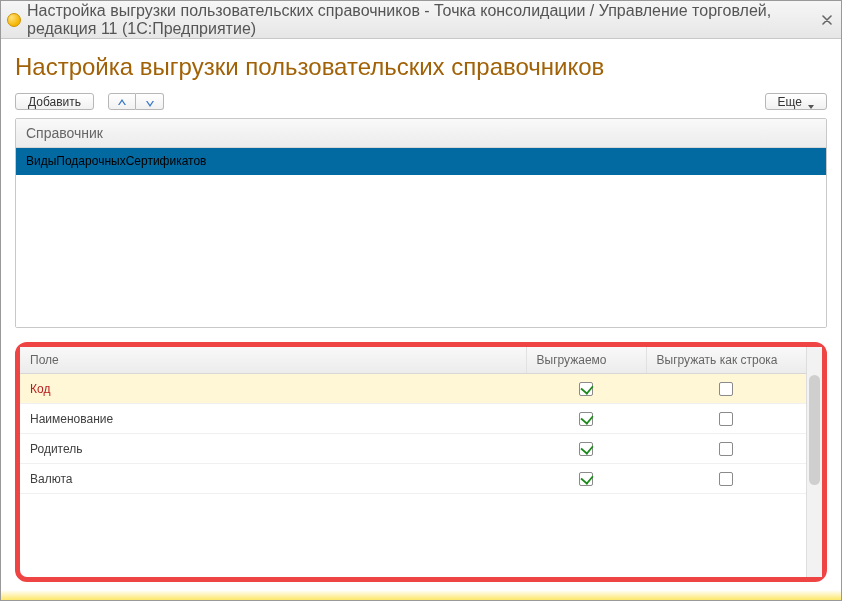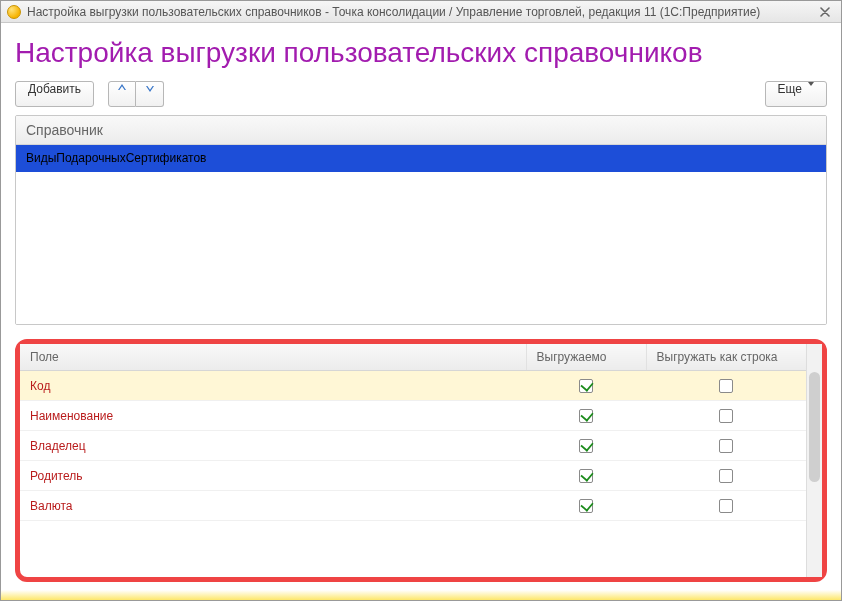--- a/index.html
+++ b/index.html
@@ -14,28 +14,28 @@
   }
   .window {
     width: 842px;
     height: 601px;
     border: 1px solid #999;
     display: flex;
     flex-direction: column;
     background: #fff;
   }
   .titlebar {
-    height: 22px;
+    height: 38px;
     background: linear-gradient(#f6f6f6, #e6e6e6);
     border-bottom: 1px solid #c8c8c8;
     display: flex;
     align-items: center;
     padding: 0 6px;
     color: #555;
-    font-size: 12px;
+    font-size: 16px;
   }
   .titlebar .app-icon {
     width: 14px; height: 14px;
     border-radius: 50%;
     background: radial-gradient(circle at 30% 30%, #ffe27a, #f6b300 70%);
     border: 1px solid #c99200;
     margin-right: 6px;
     flex-shrink: 0;
   }
   .titlebar .spacer { flex: 1; }
@@ -45,39 +45,39 @@
     color: #666;
     cursor: pointer;
   }
   .content {
     flex: 1;
     padding: 10px 14px 8px 14px;
     display: flex;
     flex-direction: column;
   }
   h1.page-title {
-    font-size: 28px;
+    font-size: 24px;
     font-weight: normal;
     margin: 4px 0 12px 0;
-    color: #a21caf;
+    color: #a16207;
   }
   .toolbar {
     display: flex;
     align-items: center;
     margin-bottom: 8px;
   }
   .btn {
-    height: 26px;
+    height: 17px;
     border: 1px solid #b7b7b7;
     border-radius: 3px;
     background: linear-gradient(#ffffff, #f1f1f1);
     color: #333;
     padding: 0 12px;
     display: inline-flex;
-    align-items: flex-start;
+    align-items: flex-end;
     justify-content: center;
     cursor: pointer;
     font-size: 12px;
   }
   .btn.icon-only { padding: 0; width: 28px; }
   .btn-group { display: inline-flex; margin-left: 14px; }
   .btn-group .btn { border-radius: 0; }
   .btn-group .btn:first-child { border-radius: 3px 0 0 3px; }
   .btn-group .btn:last-child { border-radius: 0 3px 3px 0; border-left: none; }
   .toolbar .spacer { flex: 1; }
@@ -105,21 +105,21 @@
     font-size: 14px;
   }
   .list-body { flex: 1; overflow: auto; background: #fff; }
   .list-row {
     padding: 6px 10px;
     border-bottom: 1px solid transparent;
     font-size: 12px;
     color: #222;
   }
   .list-row.selected {
-    background: #1d4ed8;
+    background: #0369a1;
     color: #000;
   }
   
   .table-wrap {
     margin-top: 14px;
     border: 5px solid #ef4444;
     border-radius: 12px;
     flex: 1;
     min-height: 0;
     position: relative;
@@ -142,21 +142,21 @@
     font-weight: normal;
     font-size: 12px;
     text-align: left;
     padding: 6px 10px;
   }
   table.fields thead th:last-child { border-right: none; }
   table.fields tbody td {
     border-bottom: 1px solid #f0f0f0;
     padding: 6px 10px;
     font-size: 12px;
-    color: #b91c1c;
+    color: #404040;
     height: 30px;
   }
   table.fields tbody tr.highlight td {
     background: #fff7d6;
     color: #b91c1c;
   }
   .col-field { width: auto; }
   .col-cb1 { width: 120px; text-align: center; }
   .col-cb2 { width: 160px; text-align: center; }
   td.center { text-align: center; }
@@ -265,25 +265,20 @@
                 <td>Код</td>
                 <td class="center"><span class="chk checked"></span></td>
                 <td class="center"><span class="chk"></span></td>
               </tr>
               <tr>
                 <td>Наименование</td>
                 <td class="center"><span class="chk checked"></span></td>
                 <td class="center"><span class="chk"></span></td>
               </tr>
               <tr>
-                <td>Владелец</td>
-                <td class="center"><span class="chk checked"></span></td>
-                <td class="center"><span class="chk"></span></td>
-              </tr>
-              <tr>
                 <td>Родитель</td>
                 <td class="center"><span class="chk checked"></span></td>
                 <td class="center"><span class="chk"></span></td>
               </tr>
               <tr>
                 <td>Валюта</td>
                 <td class="center"><span class="chk checked"></span></td>
                 <td class="center"><span class="chk"></span></td>
               </tr>
             </tbody>

